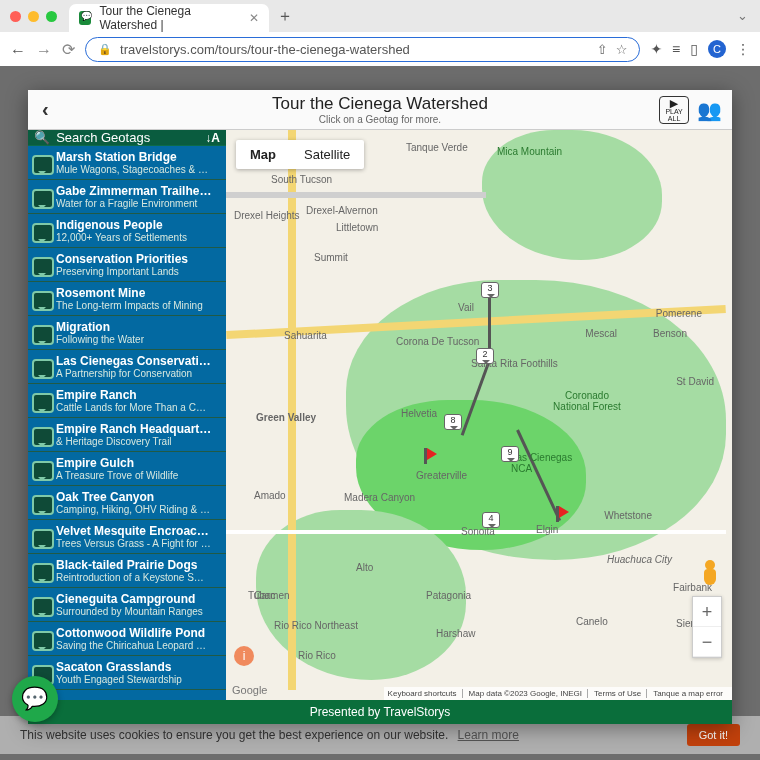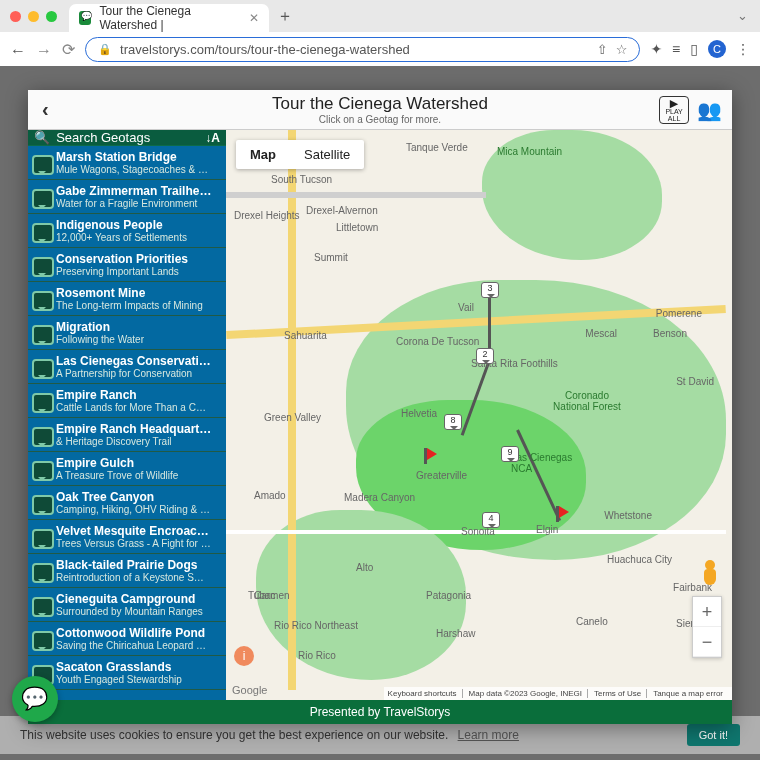--- a/index.html
+++ b/index.html
@@ -259,21 +259,21 @@
       display:flex; align-items:center; justify-content:center;
     }
     
     .cookie-bar {
       position:absolute; left:0; right:0; bottom:6px;
       display:flex; align-items:center; justify-content:space-between;
       padding: 8px 20px;
       font-size:12px; color:#333;
       background: rgba(242,242,242,0.5);
     }
-    .cookie-bar .gotit { background:#0f766e; color:#fff; padding:5px 12px; border-radius:3px; font-size:11px;}
+    .cookie-bar .gotit { background:#c2410c; color:#fff; padding:5px 12px; border-radius:3px; font-size:11px;}
     .cookie-bar a { color:#555; text-decoration:underline; margin-left:6px;}
     .chat-fab {
       position:absolute; left:12px; bottom:38px;
       width:46px; height:46px; border-radius:50%;
       background:#1fa84a; color:#fff;
       display:flex; align-items:center; justify-content:center;
       font-size:22px;
       box-shadow:0 2px 6px rgba(0,0,0,0.3);
       z-index: 20;
     }
@@ -509,28 +509,28 @@
       <span class="place-label" style="top:80px; left:8px;">Drexel Heights</span>
       <span class="place-label" style="top:122px; left:88px;">Summit</span>
       <span class="place-label" style="top:200px; left:58px;">Sahuarita</span>
       <span class="place-label" style="top:206px; left:170px;">Corona De Tucson</span>
       <span class="place-label" style="top:172px; left:232px;">Vail</span>
       <span class="place-label" style="top:198px; right:115px;">Mescal</span>
       <span class="place-label" style="top:178px; right:30px;">Pomerene</span>
       <span class="place-label" style="top:198px; right:45px;">Benson</span>
       <span class="place-label" style="top:246px; right:18px;">St David</span>
       <span class="place-label" style="top:228px; left:245px;">Santa Rita Foothills</span>
-      <span class="place-label" style="top:282px; left:38px;">Green Valley</span>
+      <span class="place-label" style="top:282px; left:30px;font-weight:bold;">Green Valley</span>
       <span class="place-label" style="top:278px; left:175px;">Helvetia</span>
       <span class="place-label park" style="top:260px; right:110px; width:70px; text-align:center;">Coronado National Forest</span>
       <span class="place-label park" style="top:322px; left:285px; width:70px;">Las Cienegas NCA</span>
       <span class="place-label" style="top:340px; left:190px;">Greaterville</span>
       <span class="place-label" style="top:362px; left:118px;">Madera Canyon</span>
       <span class="place-label" style="top:380px; right:80px;">Whetstone</span>
-      <span class="place-label" style="top:424px; right:60px;">Huachuca City</span>
+      <span class="place-label" style="top:424px; right:60px;font-style:italic;">Huachuca City</span>
       <span class="place-label" style="top:452px; right:20px;">Fairbank</span>
       <span class="place-label" style="top:394px; left:310px;">Elgin</span>
       <span class="place-label" style="top:396px; left:235px;">Sonoita</span>
       <span class="place-label" style="top:426px; left:22px;margin-top:34px;">Tubac</span>
       <span class="place-label" style="top:432px; left:130px;">Alto</span>
       <span class="place-label" style="top:460px; left:200px;">Patagonia</span>
       <span class="place-label" style="top:486px; left:350px;">Canelo</span>
       <span class="place-label" style="top:488px; right:10px;">Sierra Vist</span>
       <span class="place-label" style="top:360px; left:28px;">Amado</span>
       <span class="place-label" style="top:460px; left:28px;">Carmen</span>

